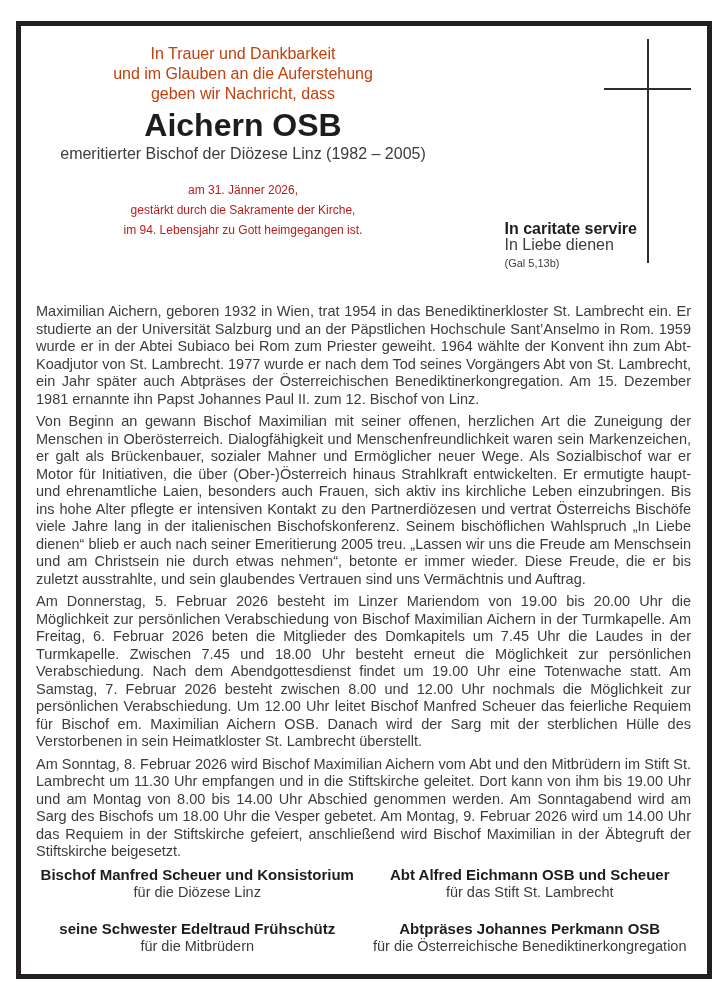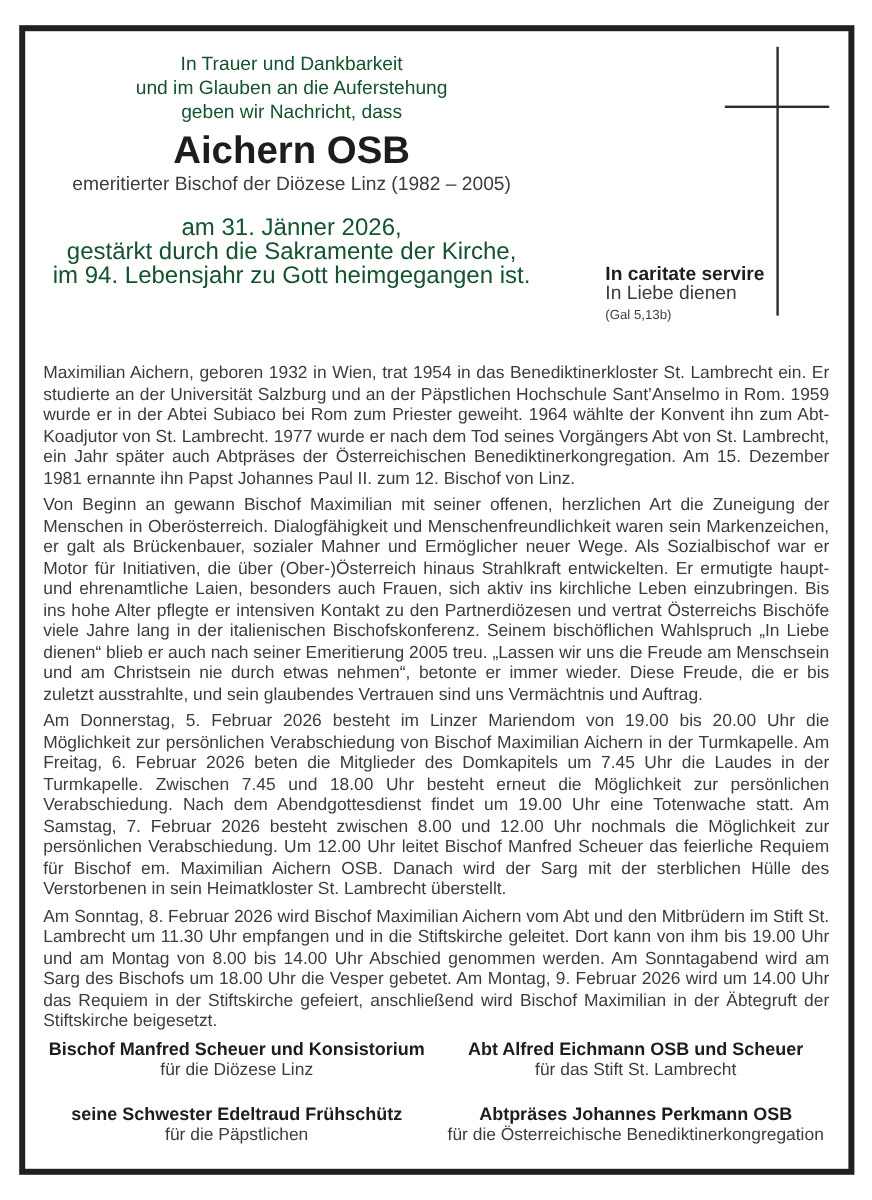--- a/index.html
+++ b/index.html
@@ -25,31 +25,31 @@
   .inner {
     position: relative;
     height: 100%;
     box-sizing: border-box;
     padding: 18px 16px 0 15px;
   }
 
   
   .header { position: relative; height: 233px; }
   .header-left { width: 414px; text-align: center; }
-  .intro-line { font-size: 16px; line-height: 20px; color: #14532d; }
+  .intro-line { font-size: 16px; line-height: 20px; color: #c2410c; }
   .name-block { margin-top: 4px; }
   .name-line {
     font-size: 32px;
     line-height: 35px;
     font-weight: bold;
     color: #1d1d1b;
   }
   .subtitle { font-size: 16px; line-height: 18px; margin-top: 2px; color: #3c3c3b; }
   .death-block { margin-top: 17px; }
-  .death-line { font-size: 20px; line-height: 20px; color: #14532d; }
+  .death-line { font-size: 12px; line-height: 20px; color: #b91c1c; }
 
   
   .cross {
     position: absolute;
     top: -5px;
     right: 0;
     width: 87px;
     height: 224px;
   }
   .cross .stem {
@@ -148,21 +148,21 @@
         <div class="sig">
           <div class="sig-name">Bischof Manfred Scheuer und Konsistorium</div>
           <div class="sig-role">für die Diözese Linz</div>
         </div>
         <div class="sig">
           <div class="sig-name">Abt Alfred Eichmann OSB und Scheuer</div>
           <div class="sig-role">für das Stift St. Lambrecht</div>
         </div>
         <div class="sig">
           <div class="sig-name">seine Schwester Edeltraud Frühschütz</div>
-          <div class="sig-role">für die Päpstlichen</div>
+          <div class="sig-role">für die Mitbrüdern</div>
         </div>
         <div class="sig">
           <div class="sig-name">Abtpräses Johannes Perkmann OSB</div>
           <div class="sig-role">für die Österreichische Benediktinerkongregation</div>
         </div>
       </div>
 
     </div>
   </div>
 </div>

